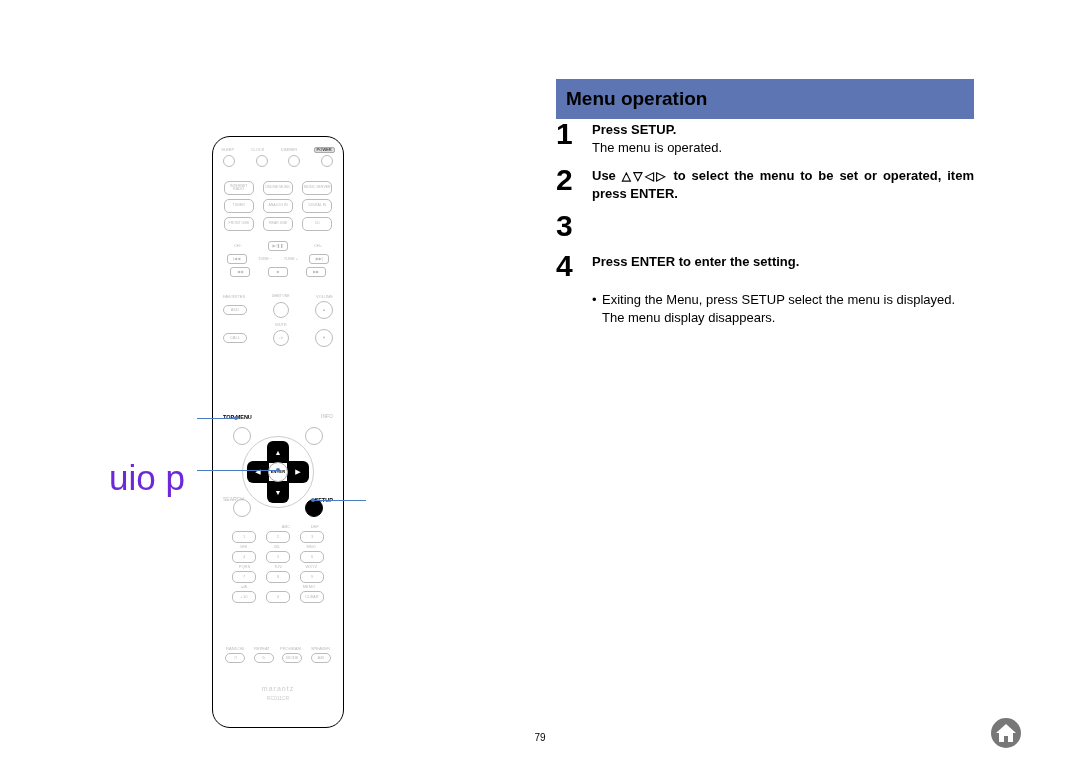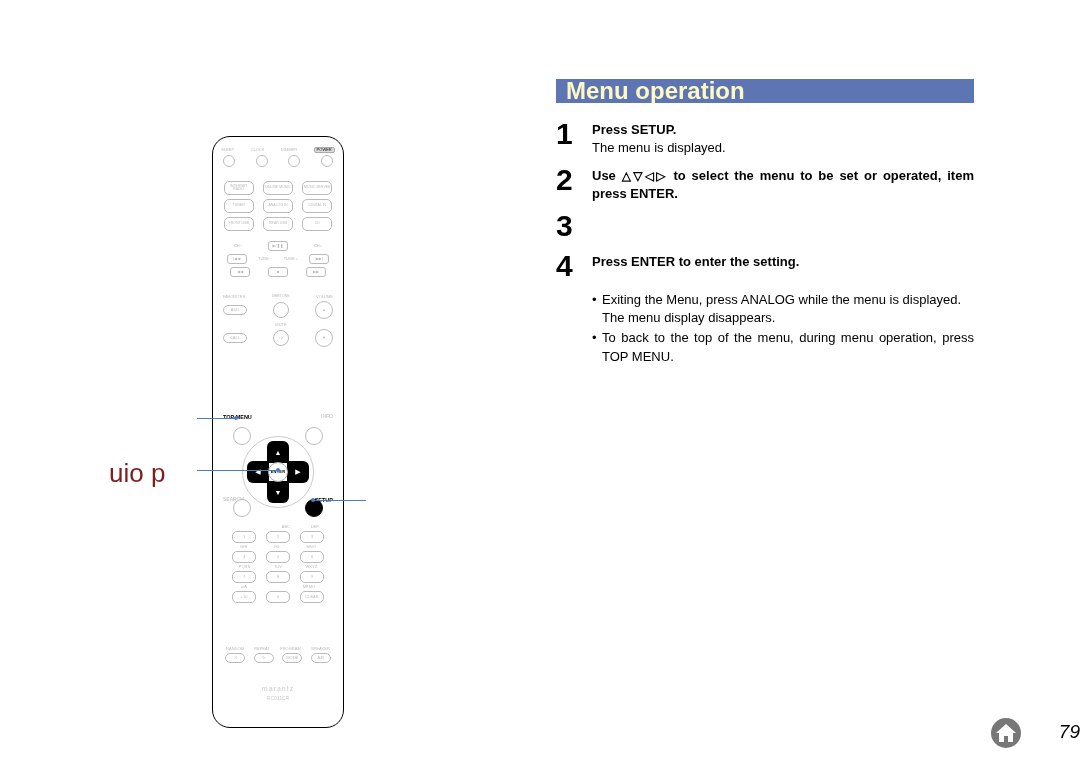--- a/index.html
+++ b/index.html
@@ -14,22 +14,22 @@
   .page {
     width: 1080px;
     height: 761px;
     position: relative;
   }
   
   .left-label {
     position: absolute;
     left: 109px;
     top: 458px;
-    font-size: 26px;
-    color: #7f1d1d;
+    font-size: 35px;
+    color: #6d28d9;
   }
   
   .remote {
     position: absolute;
     left: 212px;
     top: 136px;
     width: 132px;
     height: 592px;
     border: 1.5px solid #000;
     border-radius: 18px;
@@ -93,37 +93,37 @@
   .corner-bl { left:-4px;  bottom:-4px; }
   .corner-br { right:-4px; bottom:-4px; background:#000; border-color:#000; }
   .corner-label { position:absolute; font-size:5.5px; font-weight:bold; }
 
   
   .line-h { position:absolute; height:1px; background:#4a7cc4; }
   .dot { position:absolute; width:4px; height:4px; border-radius:50%; background:#4a7cc4; transform:translate(-50%,-50%); }
 
   
   .heading-bar {
-    position:absolute; left:556px; top:79px; width:418px; height:24px;
-    background:#5d75b2; color:#fef9c3; font-size:24px; font-weight:bold;
+    position:absolute; left:556px; top:79px; width:418px; height:40px;
+    background:#5d75b2; color:#000000; font-size:19px; font-weight:bold;
     padding-left:10px; display:flex; align-items:center;
   }
   .steps { position:absolute; left:556px; top:118px; width:418px; }
   .step { display:flex; margin-bottom:8px; }
   .step-num { font-size:30px; font-weight:bold; width:36px; flex:0 0 36px; line-height:1.05; }
   .step-body { font-size:13px; line-height:1.35; padding-top:3px; }
   .step-body b { font-weight:bold; }
   .tri { font-family: 'Arial'; font-size:12px; }
   .notes { position:absolute; left:592px; top:291px; width:382px; font-size:13px; line-height:1.4; }
   .notes li { list-style:none; position:relative; padding-left:10px; margin-bottom:2px; }
   .notes li::before { content:"•"; position:absolute; left:0; }
   .just { text-align:justify; text-justify:inter-word; }
 
   
-  .page-num { position:absolute; left:0; right:0; bottom:18px; text-align:right; font-size:19px;font-style:italic; }
+  .page-num { position:absolute; left:0; right:0; bottom:18px; text-align:center; font-size:10px; }
   .home-icon { position:absolute; right:58px; bottom:12px; width:32px; height:32px; }
 </style>
 </head>
 <body>
 
 <div class="page">
 
   <div class="left-label">uio   p</div>
 
   <div class="remote">
@@ -370,38 +370,37 @@
   <div class="line-h" style="left:313px; top:500px; width:53px;"></div>
   <div class="dot" style="left:313px; top:500px;"></div>
 
   <div class="heading-bar">
     <span>Menu operation</span>
   </div>
 
   <div class="steps">
     <div class="step">
       <div class="step-num">1</div>
-      <div class="step-body"><b>Press SETUP.</b><br><span>The menu is displayed.</span></div>
+      <div class="step-body"><b>Press SETUP.</b><br><span>The menu is operated.</span></div>
     </div>
     <div class="step">
       <div class="step-num">2</div>
       <div class="step-body just"><b><span>Use </span><span class="tri">△▽◁▷</span><span> to select the menu to be set or operated, item press ENTER.</span></b></div>
     </div>
     <div class="step">
       <div class="step-num">3</div>
     </div>
     <div class="step">
       <div class="step-num">4</div>
       <div class="step-body"><b>Press ENTER to enter the setting.</b></div>
     </div>
   </div>
 
   <ul class="notes">
-    <li><span>Exiting the Menu, press ANALOG while the menu is displayed. The menu display disappears.</span></li>
-    <li class="just"><span>To back to the top of the menu, during menu operation, press TOP MENU.</span></li>
+    <li><span>Exiting the Menu, press SETUP select the menu is displayed. The menu display disappears.</span></li>
   </ul>
 
   <div class="page-num">79</div>
 
   <svg class="home-icon" viewBox="0 0 32 32">
     <circle cx="16" cy="16" r="15" fill="#777"></circle>
     <path d="M16 7 L26 16 H23 V25 H18 V19 H14 V25 H9 V16 H6 Z" fill="#fff"></path>
   </svg>
 
 </div>

